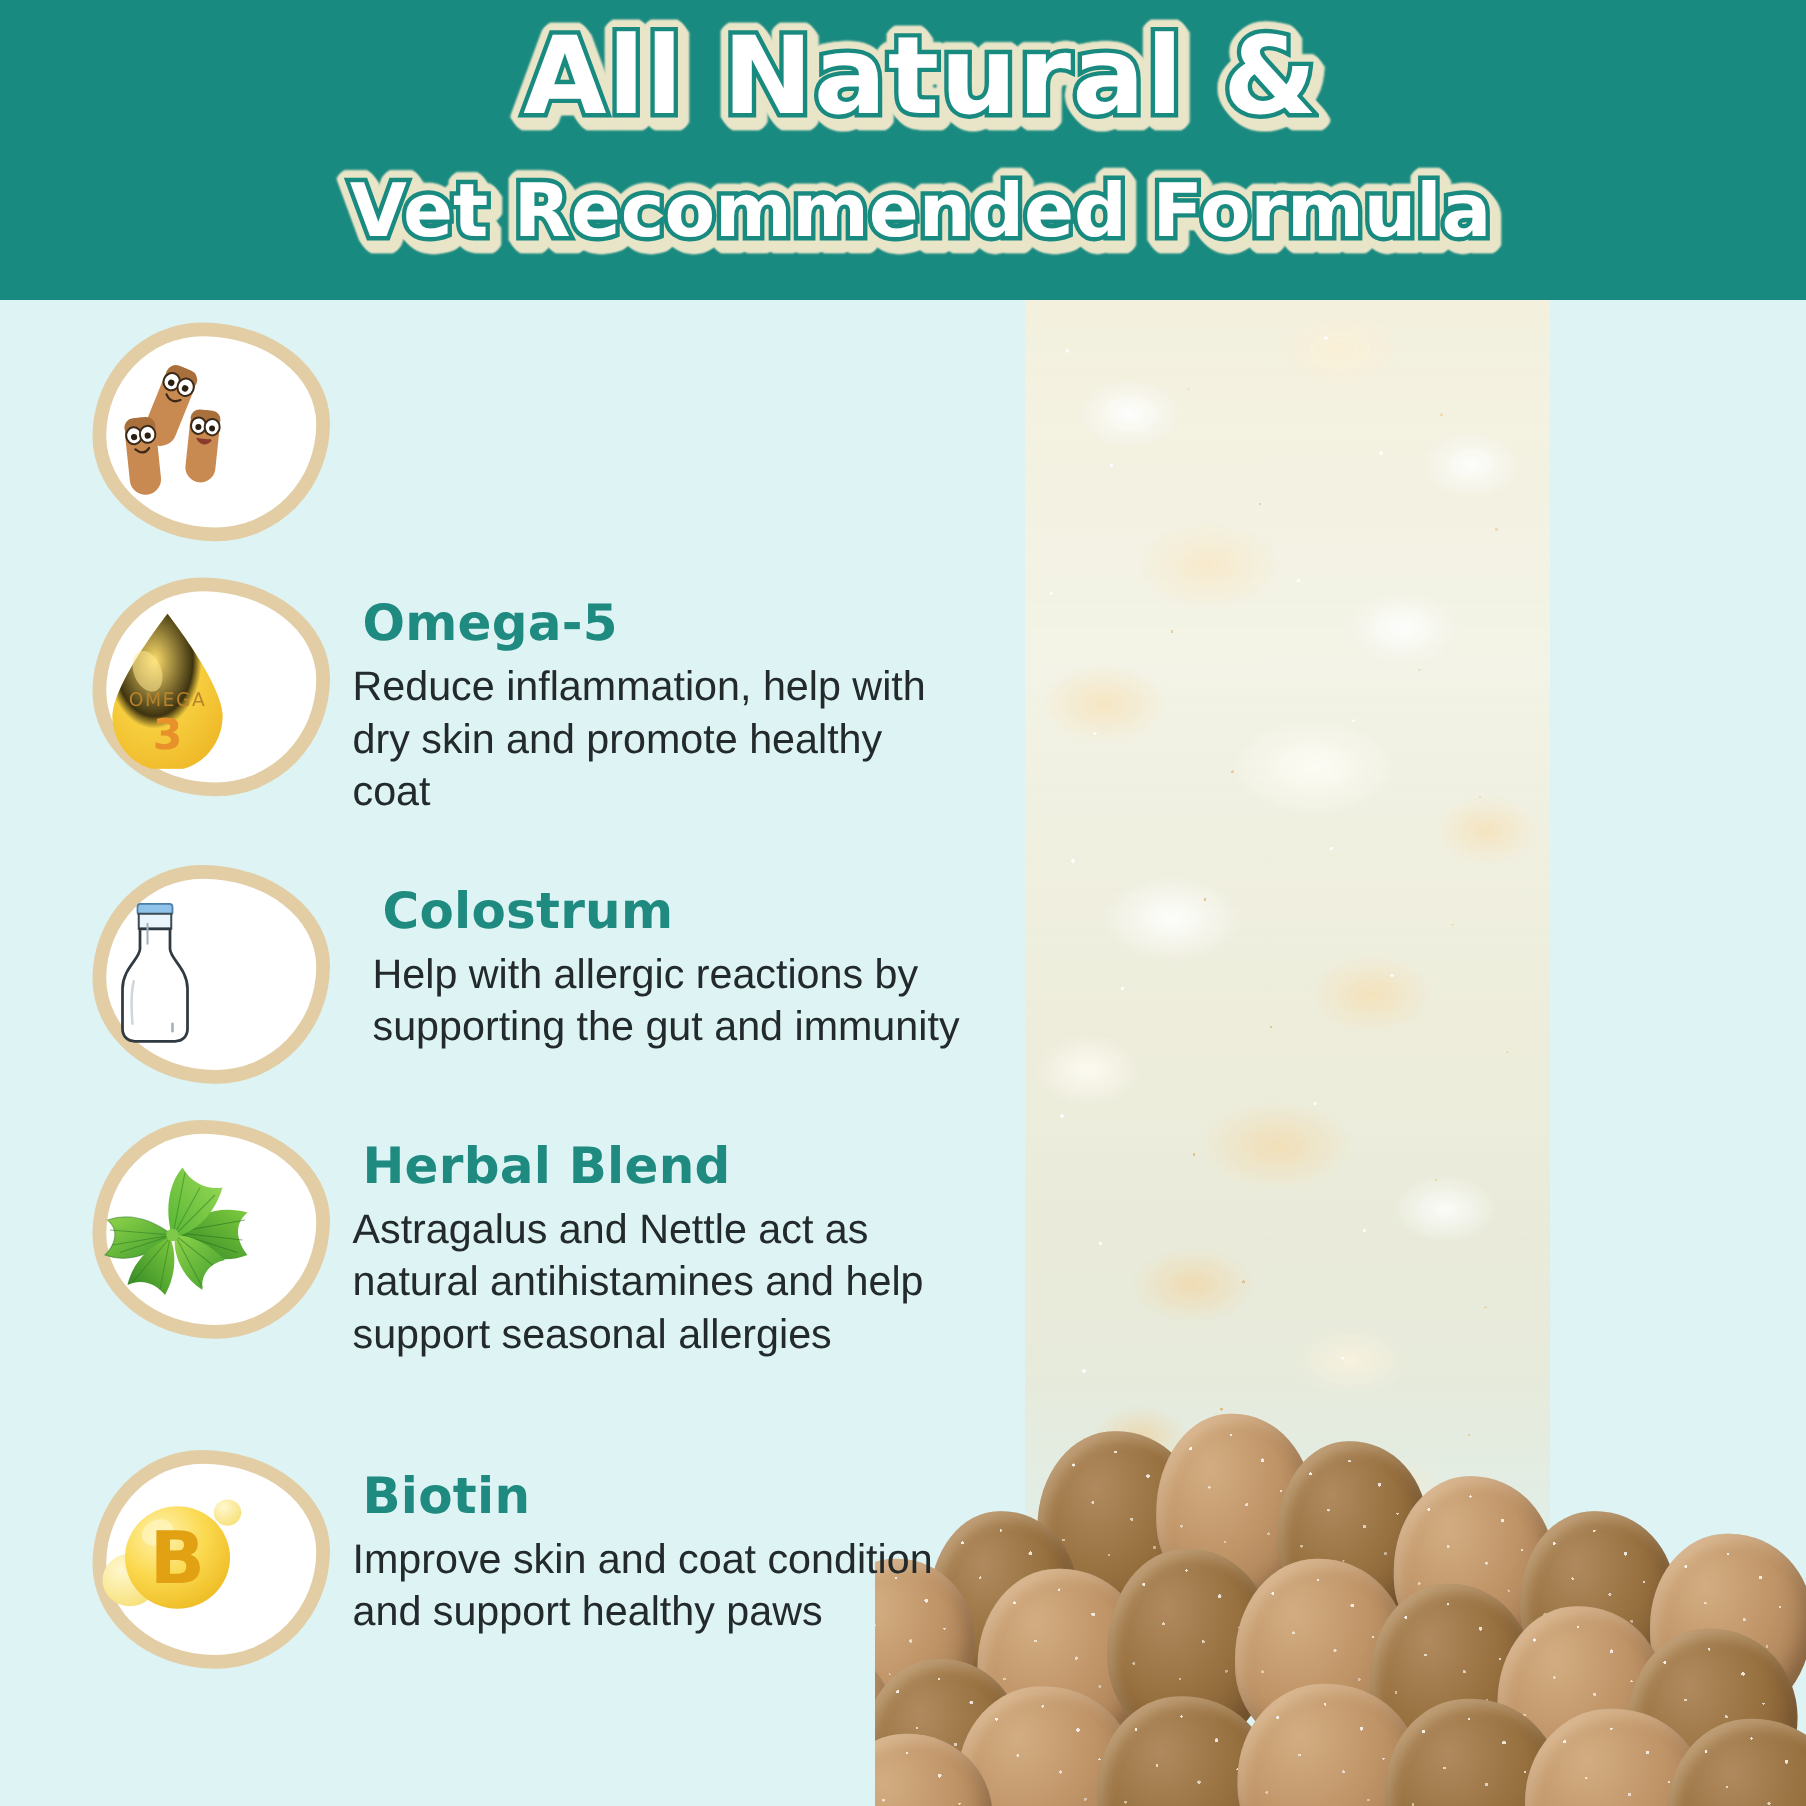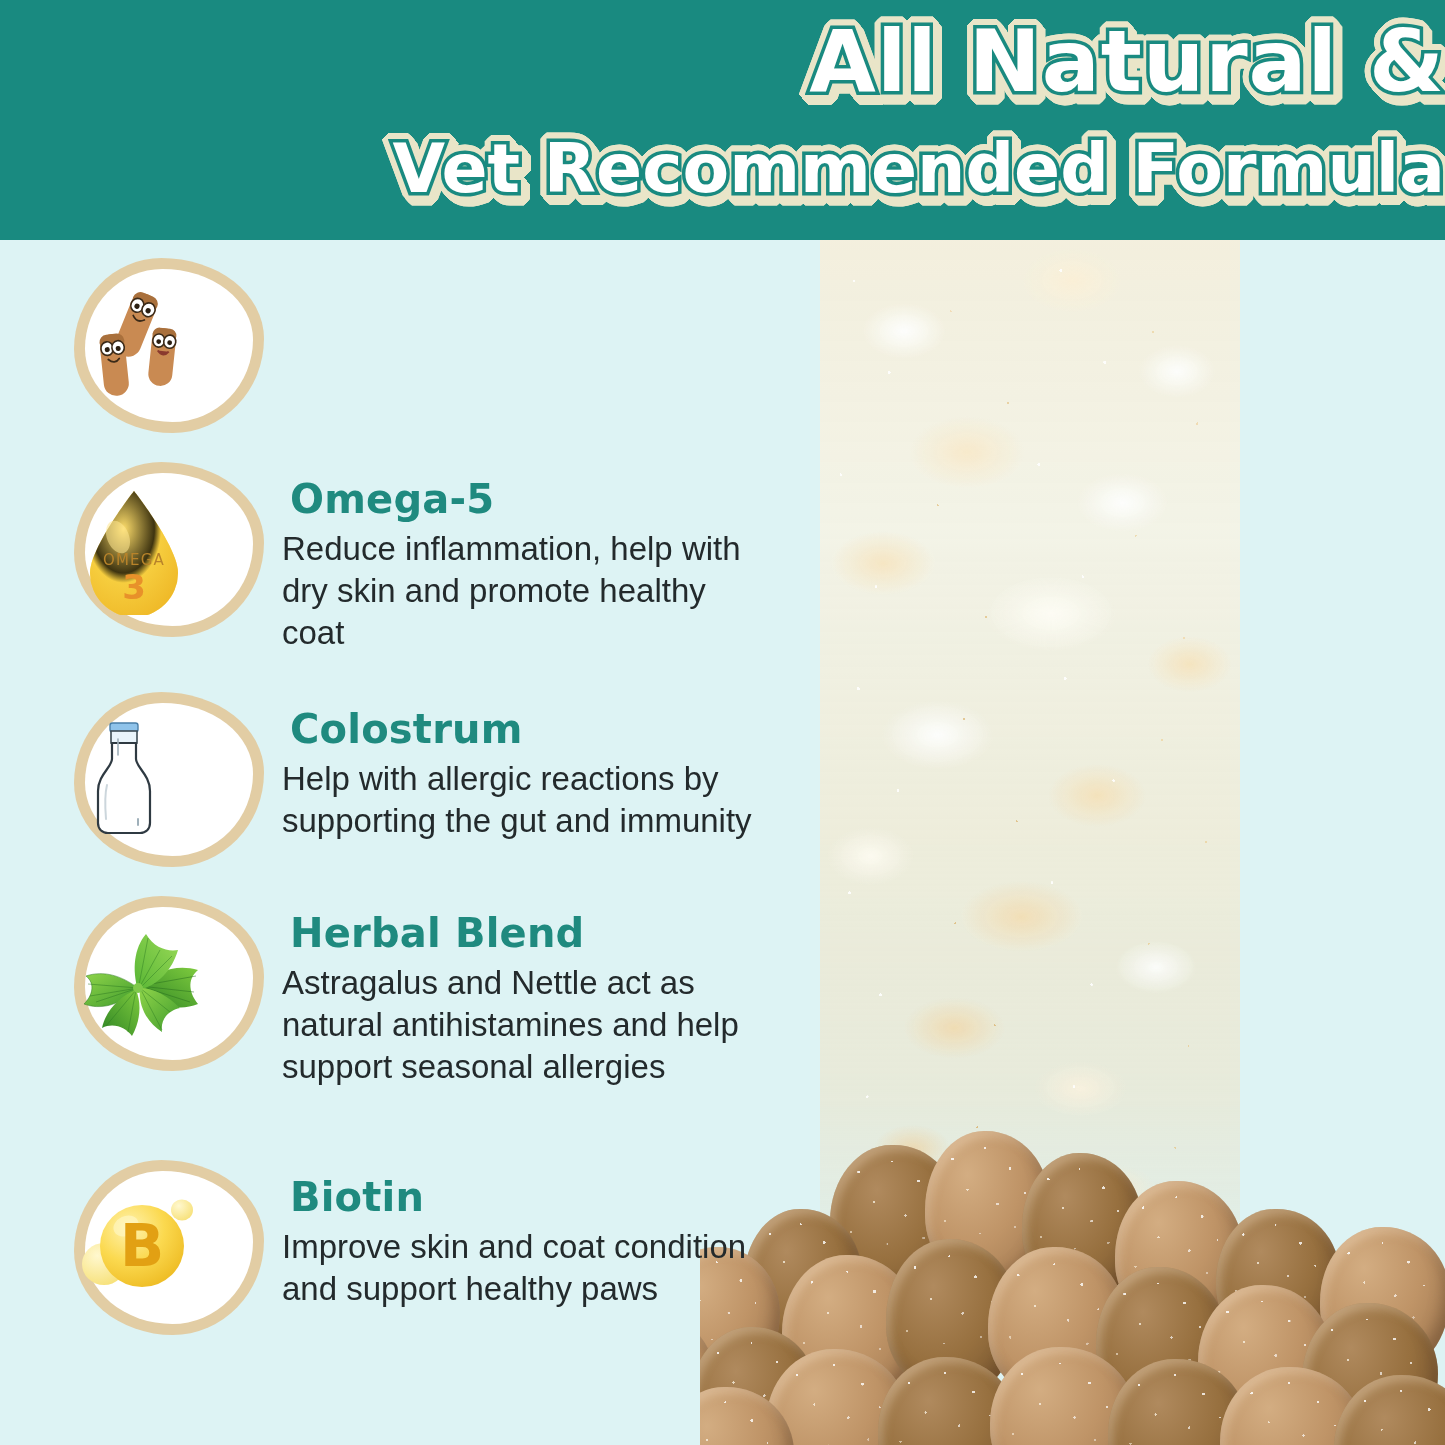--- a/index.html
+++ b/index.html
@@ -30,21 +30,21 @@
     left: 0; top: 0;
     width: 1445px;
     height: 240px;
     background: #198a80;
     overflow: hidden;
   }
 
   .title-line {
     position: absolute;
     width: 100%;
-    text-align: right;
+    text-align: center;
     font-family: "DejaVu Sans", sans-serif;
     font-weight: bold;
     color: #ffffff;
     letter-spacing: 1px;
     white-space: nowrap;
     -webkit-text-stroke: 7px #198a80;
     paint-order: stroke fill;
     filter:
       drop-shadow(0px 0px 0px #e9e5c8)
       drop-shadow(1px 1px 0 #e9e5c8) drop-shadow(-1px 1px 0 #e9e5c8)
@@ -56,21 +56,21 @@
   }
 
   #title-line-1 {
     top: 8px;
     font-size: 86px;
     line-height: 106px;
   }
 
   #title-line-2 {
     top: 116px;
-    font-size: 68px;
+    font-size: 59px;
     line-height: 106px;
     letter-spacing: 0px;
   }
 
   
   #photo-area {
     position: absolute;
     left: 700px;
     top: 240px;
     width: 745px;
@@ -266,21 +266,21 @@
     font-size: 33px;
     line-height: 42px;
     color: #232a2c;
     max-width: 470px;
   }
 
   
   #row-0 { top: 18px; }
   #row-0 .feature-text { padding-top: 8px; }
   #row-1 { top: 222px; }
-  #row-2 { top: 452px; }
+  #row-2 { top: 452px; gap: 16px; }
   #row-3 { top: 656px; }
   #row-4 { top: 920px; }
 
   #row-1 .feature-title,
   #row-2 .feature-title,
   #row-3 .feature-title,
   #row-4 .feature-title { margin-left: 8px; }
 
   
   svg.ic { display: block; }

